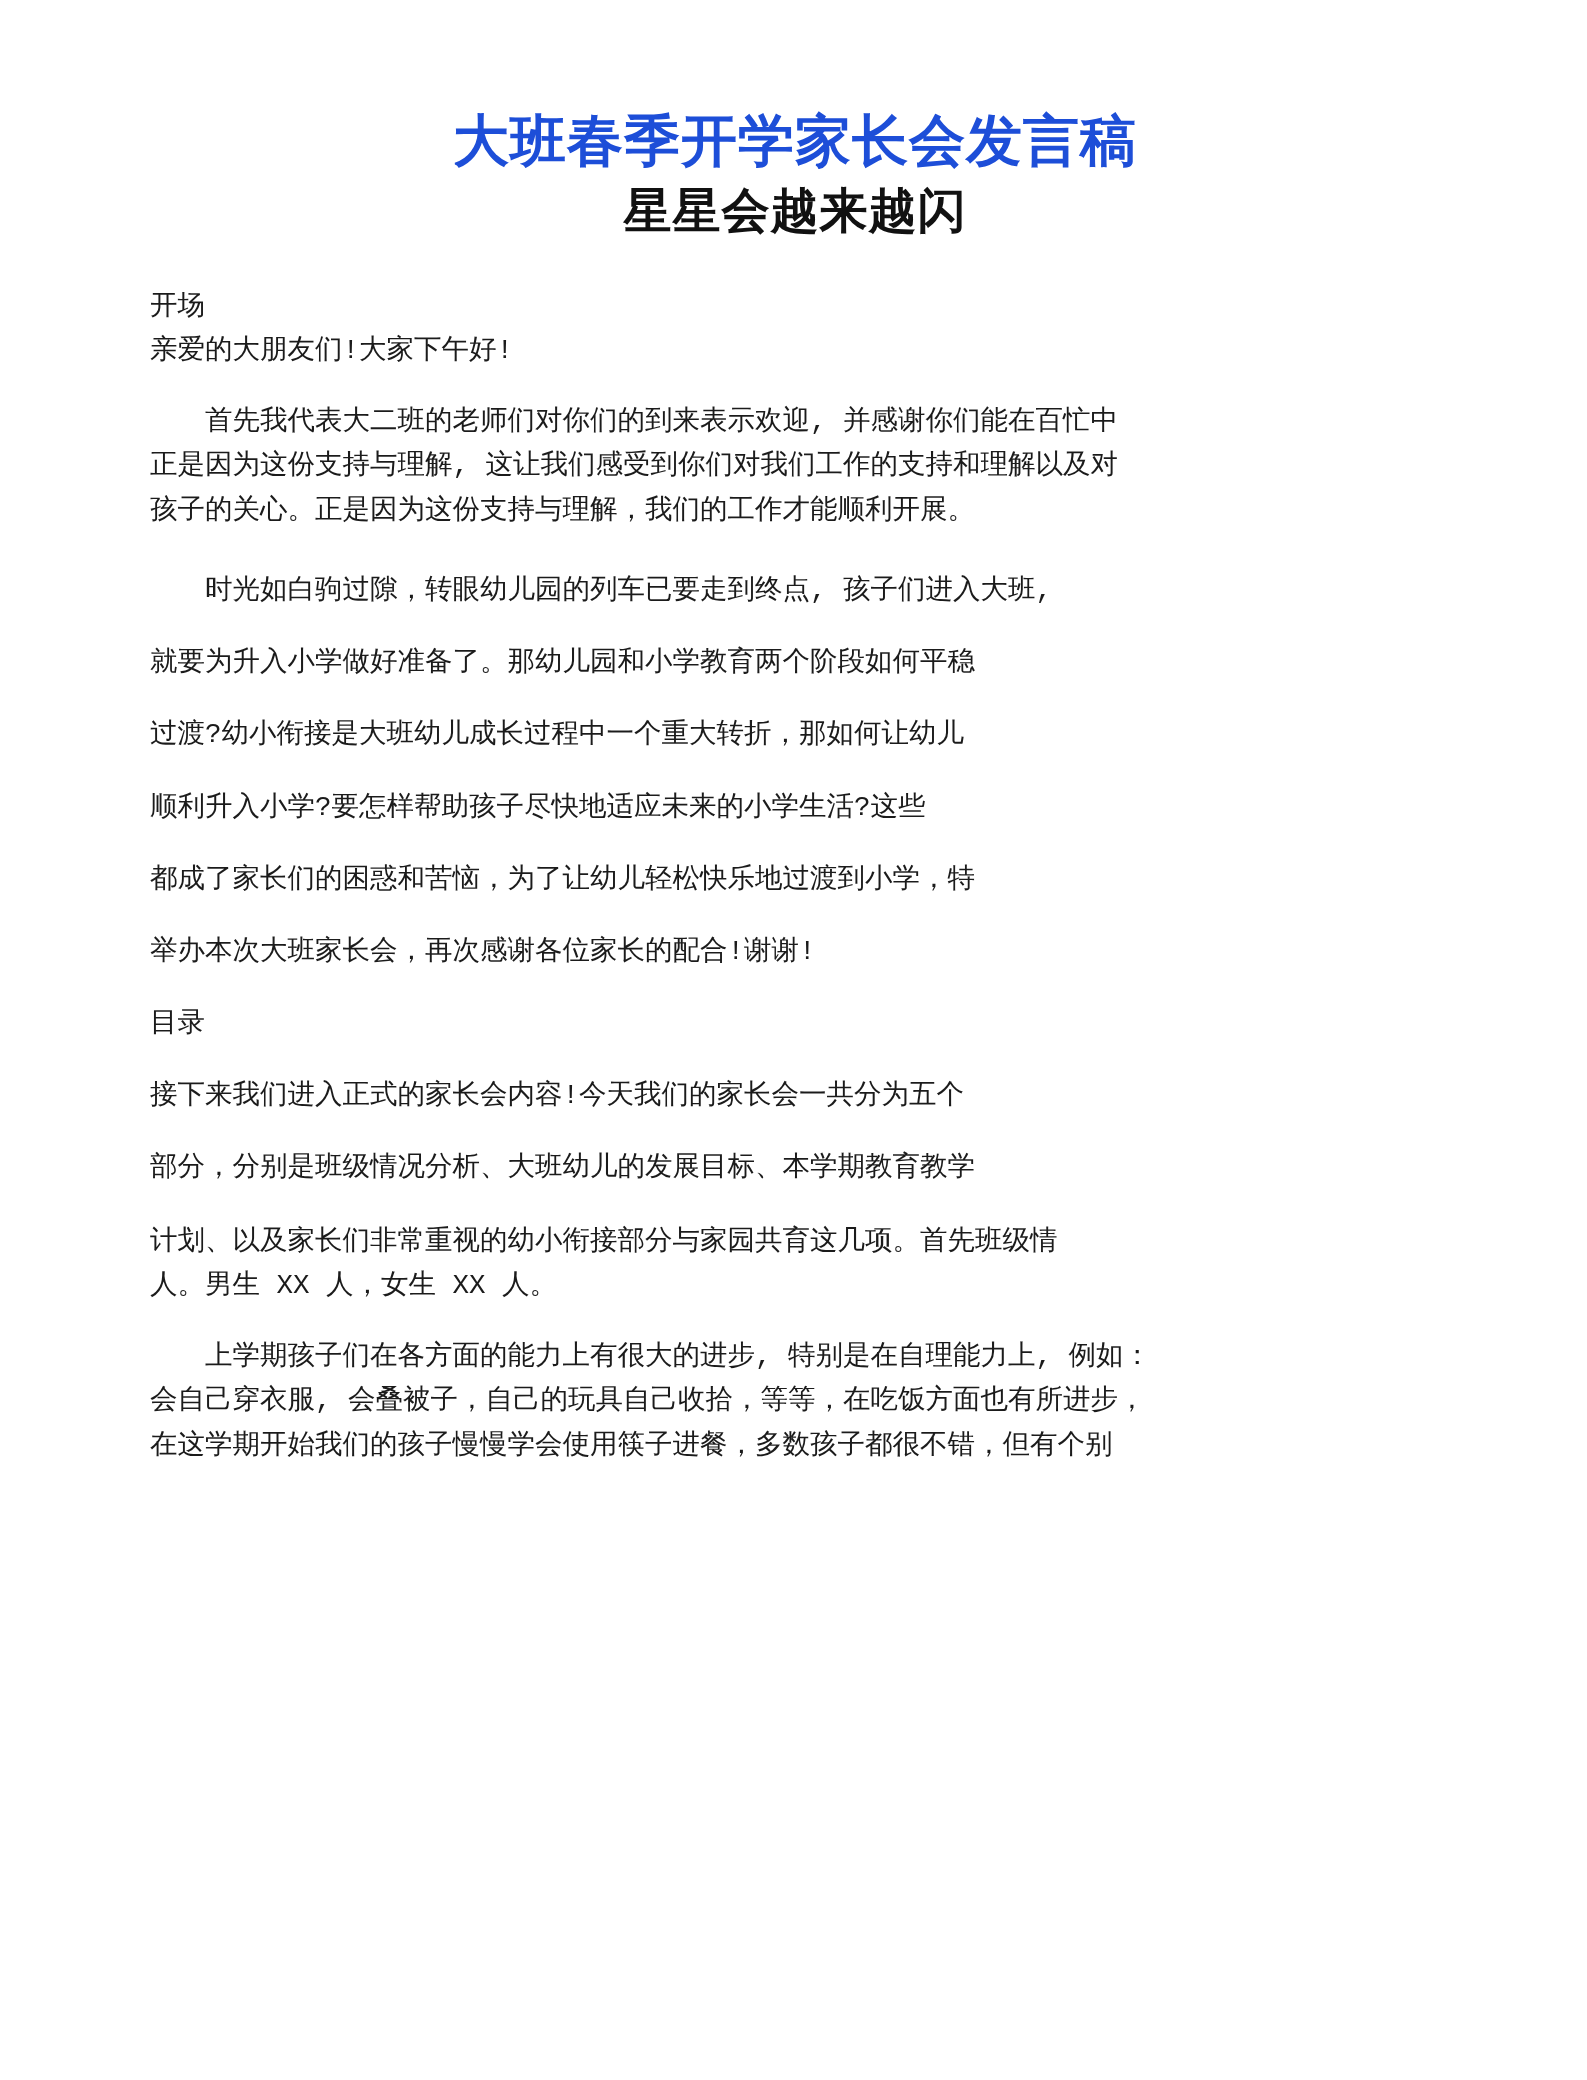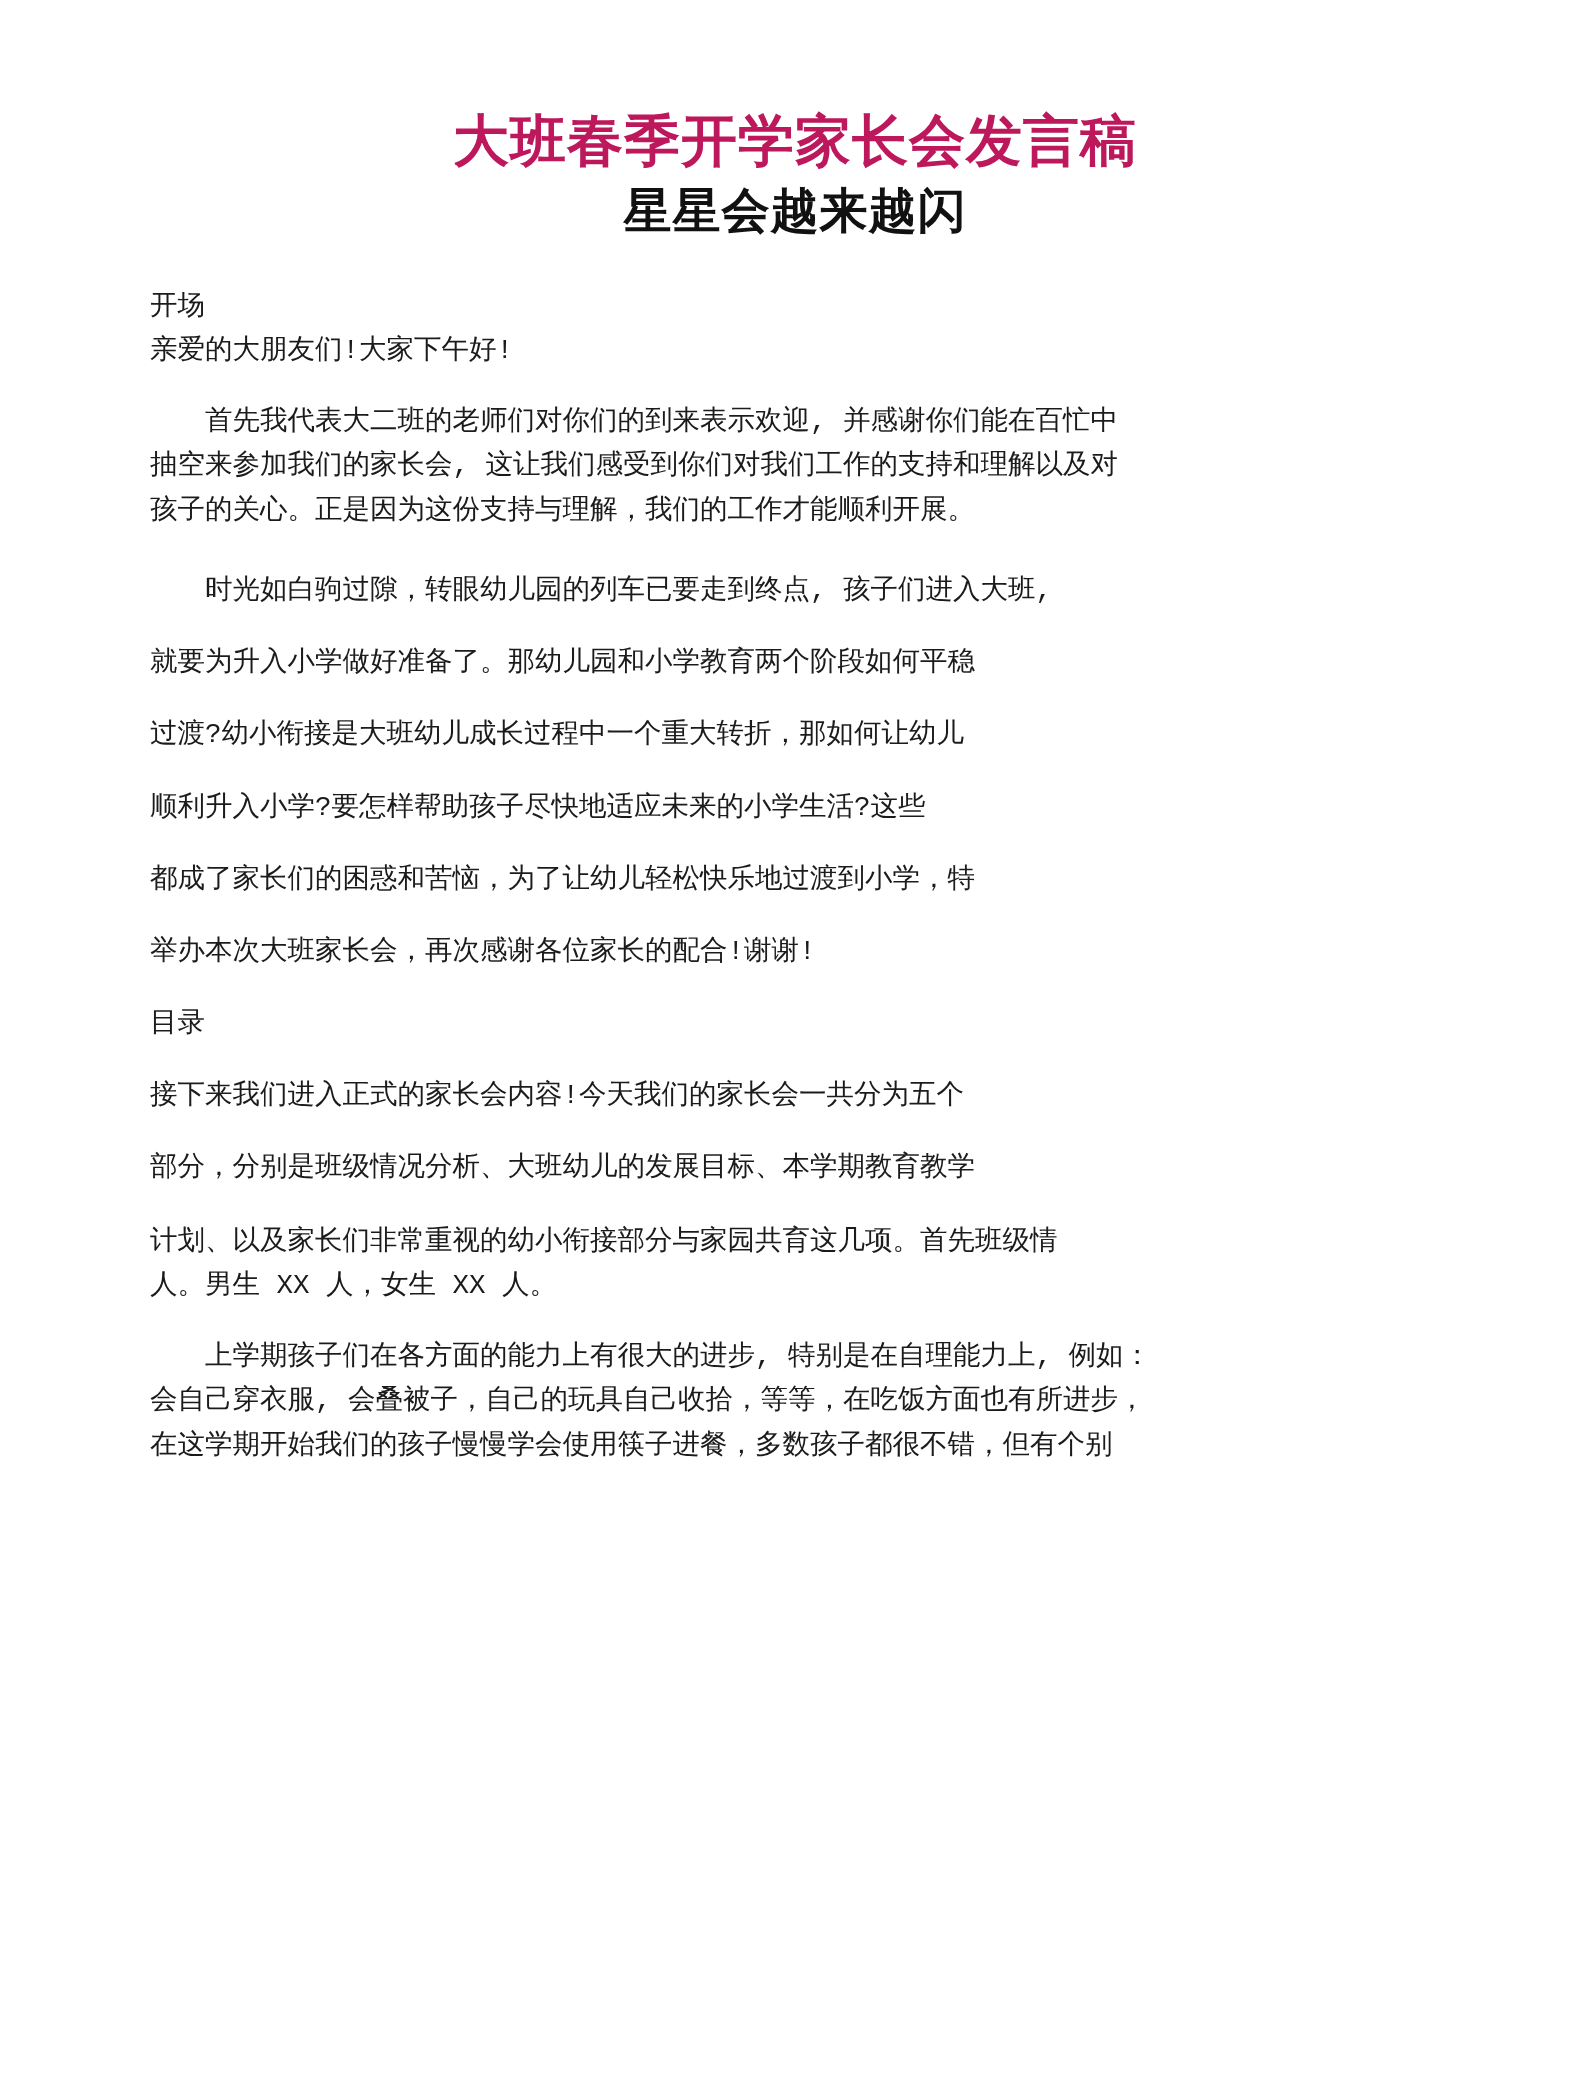--- a/index.html
+++ b/index.html
@@ -30,21 +30,21 @@
   }
 
   
   .doc-title {
     font-family: "DejaVu Serif", "Liberation Serif", serif;
     font-size: 56px;
     line-height: 1.16;
     font-weight: 700;
     text-align: center;
     letter-spacing: 1px;
-    color: #be185d;
+    color: #1d4ed8;
     margin: 0;
     padding-top: 108px;
   }
   .doc-subtitle {
     font-family: "DejaVu Serif", "Liberation Serif", serif;
     font-size: 48px;
     line-height: 1.16;
     font-weight: 700;
     text-align: center;
     letter-spacing: 1px;
@@ -94,21 +94,21 @@
 
     <h1 class="doc-title">大班春季开学家长会发言稿</h1>
 
     <h2 class="doc-subtitle">星星会越来越闪</h2>
 
     <p class="para tight indent-1 label-line block-top-intro">开场</p>
 
     <p class="para tight indent-1 sp-30">亲爱的大朋友们!大家下午好!</p>
 
     <p class="para tight indent-1 sp-26" style="text-indent:2em">首先我代表大二班的老师们对你们的到来表示欢迎, 并感谢你们能在百忙中</p>
-    <p class="para tight indent-1 sp-0">抽空来参加我们的家长会, 这让我们感受到你们对我们工作的支持和理解以及对</p>
+    <p class="para tight indent-1 sp-0">正是因为这份支持与理解, 这让我们感受到你们对我们工作的支持和理解以及对</p>
     <p class="para tight indent-1 sp-0">孩子的关心。正是因为这份支持与理解，我们的工作才能顺利开展。</p>
 
     <p class="para loose indent-1 sp-22" style="text-indent:2em">时光如白驹过隙，转眼幼儿园的列车已要走到终点, 孩子们进入大班,</p>
     <p class="para loose indent-1 sp-0">就要为升入小学做好准备了。那幼儿园和小学教育两个阶段如何平稳</p>
     <p class="para loose indent-1 sp-0">过渡?幼小衔接是大班幼儿成长过程中一个重大转折，那如何让幼儿</p>
     <p class="para loose indent-1 sp-0">顺利升入小学?要怎样帮助孩子尽快地适应未来的小学生活?这些</p>
     <p class="para loose indent-1 sp-0">都成了家长们的困惑和苦恼，为了让幼儿轻松快乐地过渡到小学，特</p>
     <p class="para loose indent-1 sp-0">举办本次大班家长会，再次感谢各位家长的配合!谢谢!</p>
 
     <p class="para loose indent-1 sp-0">目录</p>

